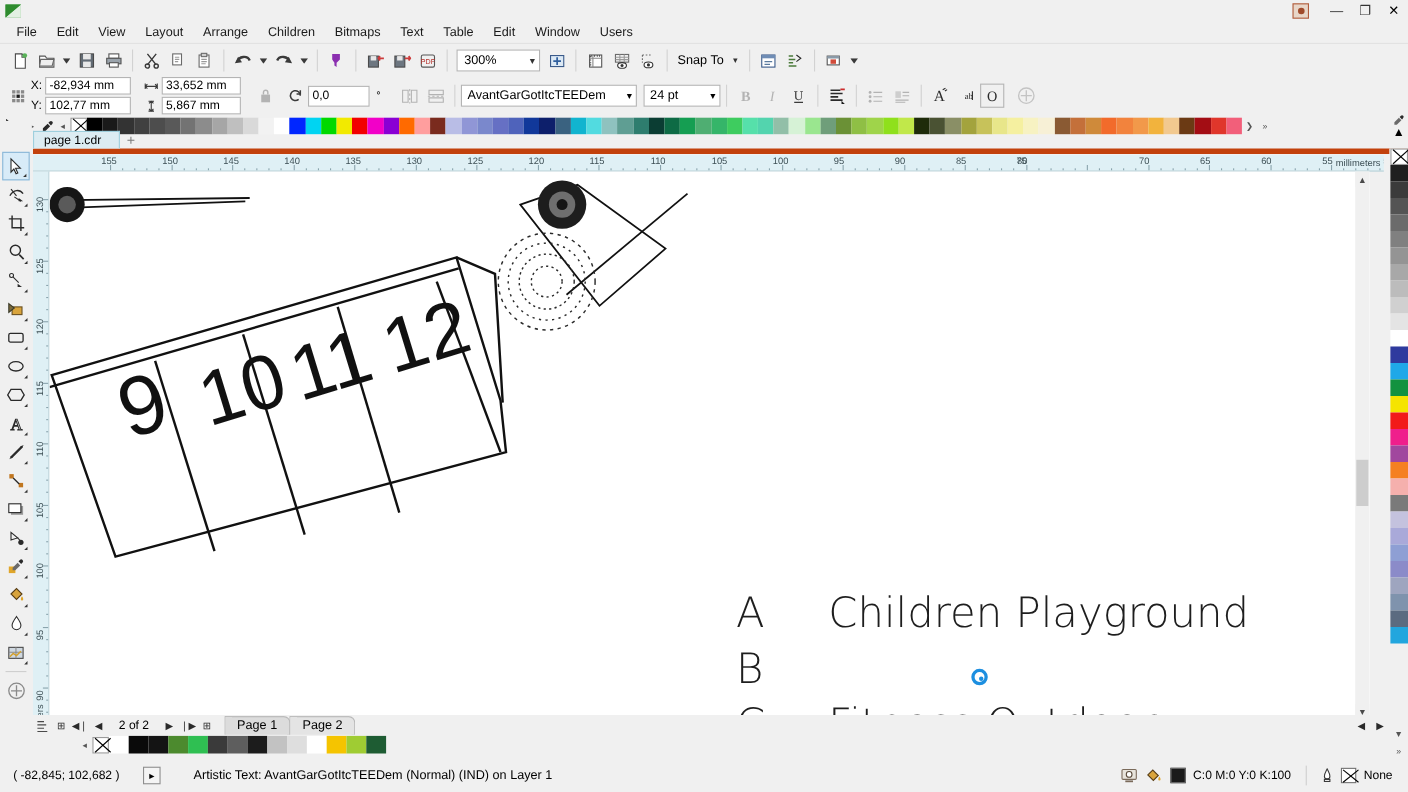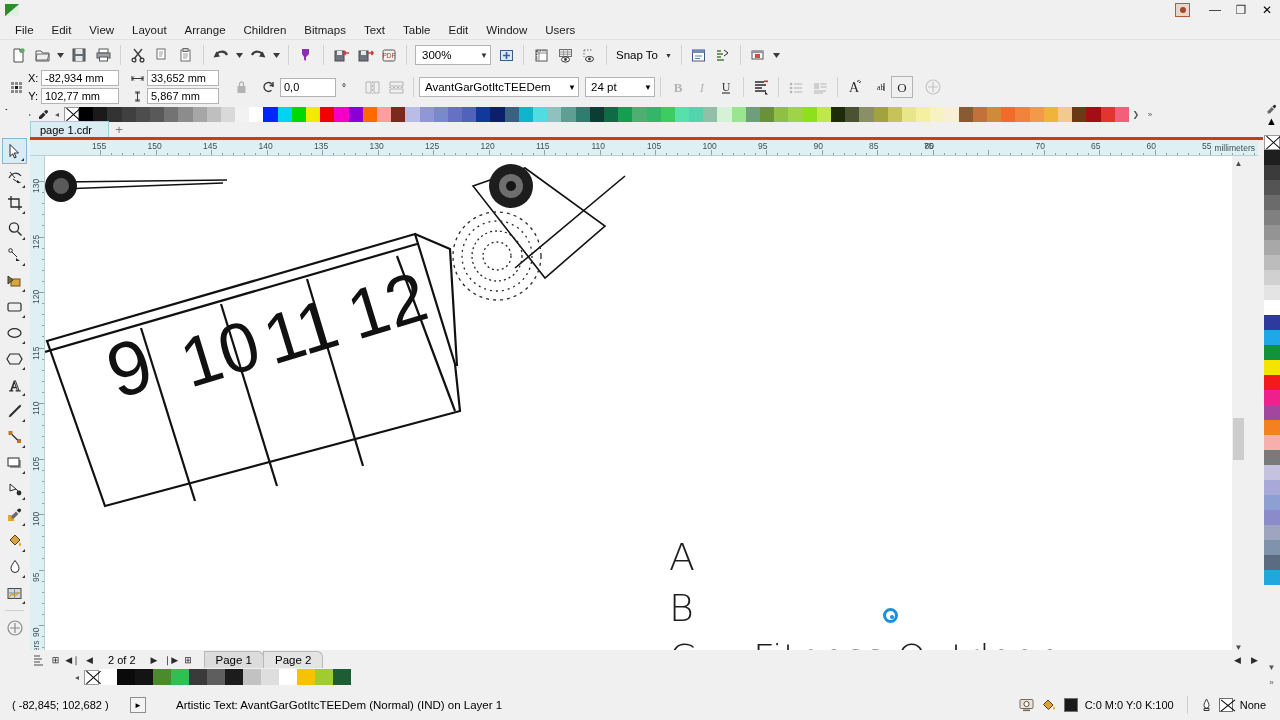--- a/index.html
+++ b/index.html
@@ -72,21 +72,21 @@
   .hpal{ position:absolute; left:0; top:106px; width:1280px; height:17px; background:#f0f0f0;
          display:flex; align-items:center; }
   .hpal .swatches{ display:flex; height:15px; }
   .hpal .sw{ width:14.2px; height:15px; }
   .nonesw{ width:15px;height:15px;background:#fff;border:1px solid #9a9a9a;position:relative;flex:none;}
   .nonesw::before,.nonesw::after{content:"";position:absolute;left:-1px;top:6px;width:19px;height:1px;background:#000;transform-origin:center;}
   .nonesw::before{transform:rotate(42deg);} .nonesw::after{transform:rotate(-42deg);}
 
   
   .doctabs{ position:absolute; left:30px; top:123px; width:1250px; height:17px; background:#f0f0f0;
-            border-bottom:3px solid #c2410c; display:flex; align-items:flex-end;}
+            border-bottom:5px solid #c2410c; display:flex; align-items:flex-end;}
   .doctab{ height:16px;padding:1px 16px 0 9px;font-size:11px;background:#dcecf2;
            border:1px solid #9ecfdd;border-bottom:none; display:flex;align-items:center;}
   .doctab-plus{ width:20px;height:16px;display:flex;align-items:center;justify-content:center;
            font-size:13px;color:#7a7a7a;}
 
   
   .toolbox{ position:absolute; left:0; top:110px; width:29px; height:580px; background:#f0f0f0;
             display:flex; flex-direction:column; align-items:center; padding-top:28px; }
   .tool{ width:25px;height:26px;display:flex;align-items:center;justify-content:center;position:relative;cursor:default;}
   .tool.sel{ border:1px solid #8ab6d6; background:#d8ebf8; }
@@ -980,20 +980,21 @@
       <text x="145" y="232" font-size="70" fill="#111" font-family="Liberation Sans" transform="rotate(-17 145 232)">10</text>
       <text x="228" y="209" font-size="70" fill="#111" font-family="Liberation Sans" transform="rotate(-17 228 209)">11</text>
       <text x="312" y="184" font-size="70" fill="#111" font-family="Liberation Sans" transform="rotate(-17 312 184)">12</text>
     </svg>
 
     <div class="node-handle"></div>
 
     <div class="legend" id="legend">
         <div class="leg-row">
           <span class="leg-key">A</span>
+          <span>Children Playground</span>
         </div>
         <div class="leg-row">
           <span class="leg-key">B</span>
         </div>
         <div class="leg-row">
           <span class="leg-key">C</span>
           <span>Fitness Outdoor</span>
         </div>
       </div>
 

